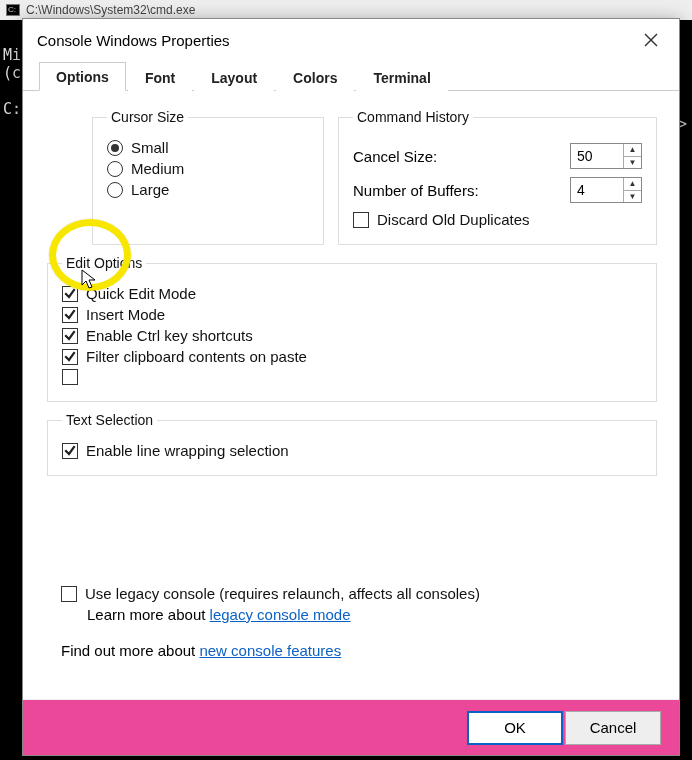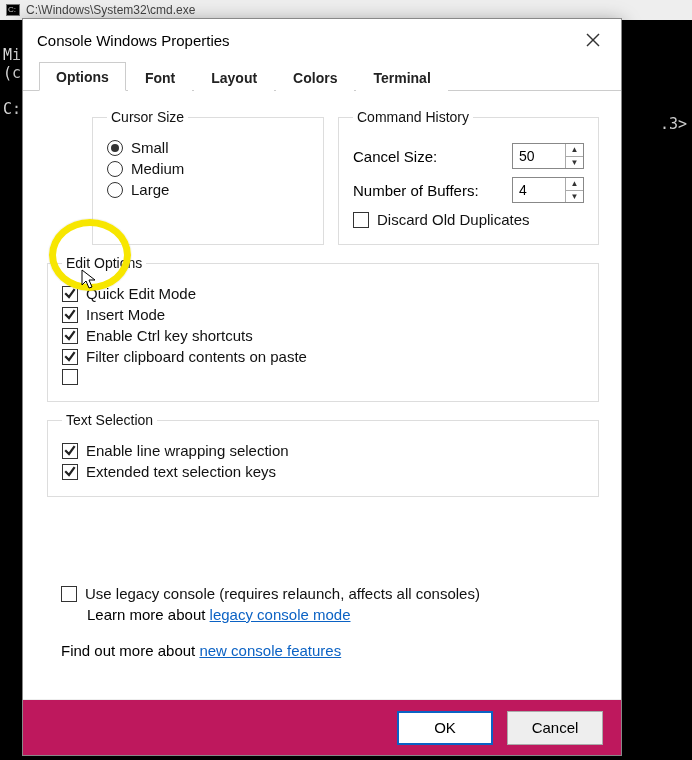--- a/index.html
+++ b/index.html
@@ -51,21 +51,21 @@
     right: 5px;
     top: 95px;
     color: #ccc;
   }
 
   
   .dialog {
     position: absolute;
     left: 22px;
     top: 18px;
-    width: 600px;
+    width: 658px;
     height: 738px;
     background: #fff;
     border: 1px solid #888;
     box-shadow: 0 4px 18px rgba(0,0,0,0.4);
     display: flex;
     flex-direction: column;
   }
   .titlebar {
     height: 42px;
     display: flex;
@@ -244,23 +244,23 @@
   }
 
   a.link { color: #0b62c4; text-decoration: underline; cursor: pointer; }
 
   .buttons {
     height: 56px;
     border-top: 1px solid #eee;
     display: flex;
     justify-content: flex-end;
     align-items: center;
-    gap: 14px;
+    gap: 2px;
     padding-right: 18px;
-    background: #be185d;
+    background: #ec4899;
   }
   .btn {
     min-width: 96px;
     height: 34px;
     border: 1px solid #aaa;
     background: #eee;
     font-size: 15px;
     display: inline-flex;
     align-items: center; justify-content: center;
     cursor: pointer;
@@ -395,28 +395,20 @@
     <fieldset class="group">
       <legend>Text Selection</legend>
       <label class="check-row">
         <span class="check checked">
             <svg viewBox="0 0 12 12">
               <polyline points="2,6 5,9 10,2"></polyline>
             </svg>
           </span>
         <span>Enable line wrapping selection</span>
       </label>
-      <label class="check-row">
-        <span class="check checked">
-            <svg viewBox="0 0 12 12">
-              <polyline points="2,6 5,9 10,2"></polyline>
-            </svg>
-          </span>
-        <span>Extended text selection keys</span>
-      </label>
     </fieldset>
 
     <div class="legacy-block">
       <label class="check-row">
         <span class="check"></span>
         <span>Use legacy console (requires relaunch, affects all consoles)</span>
       </label>
       <div class="learn">
         <span>Learn more about </span><a class="link">legacy console mode</a>
       </div>

